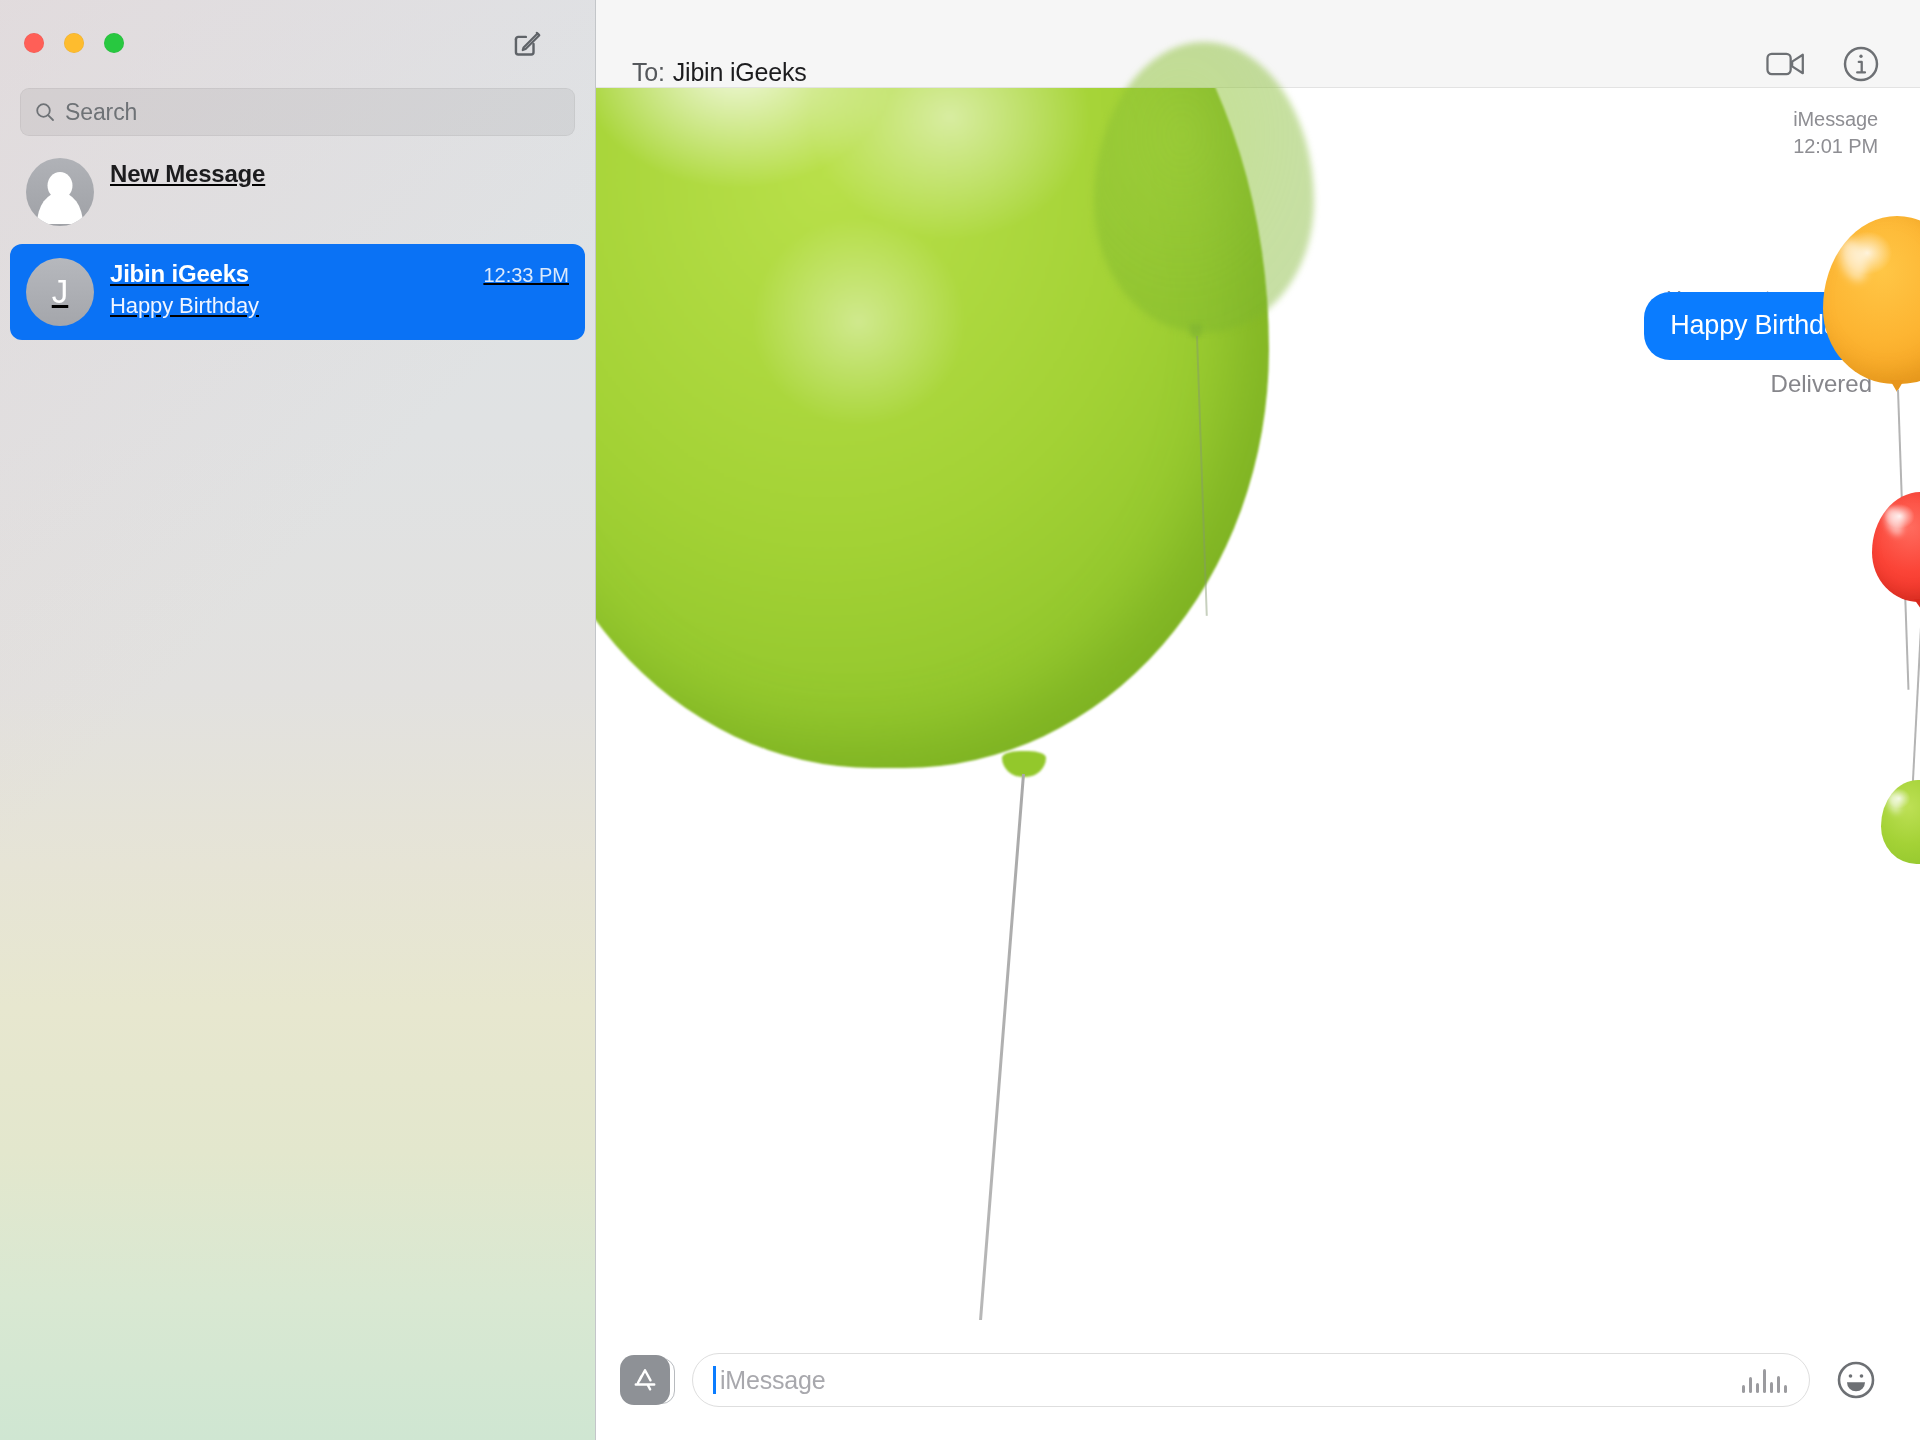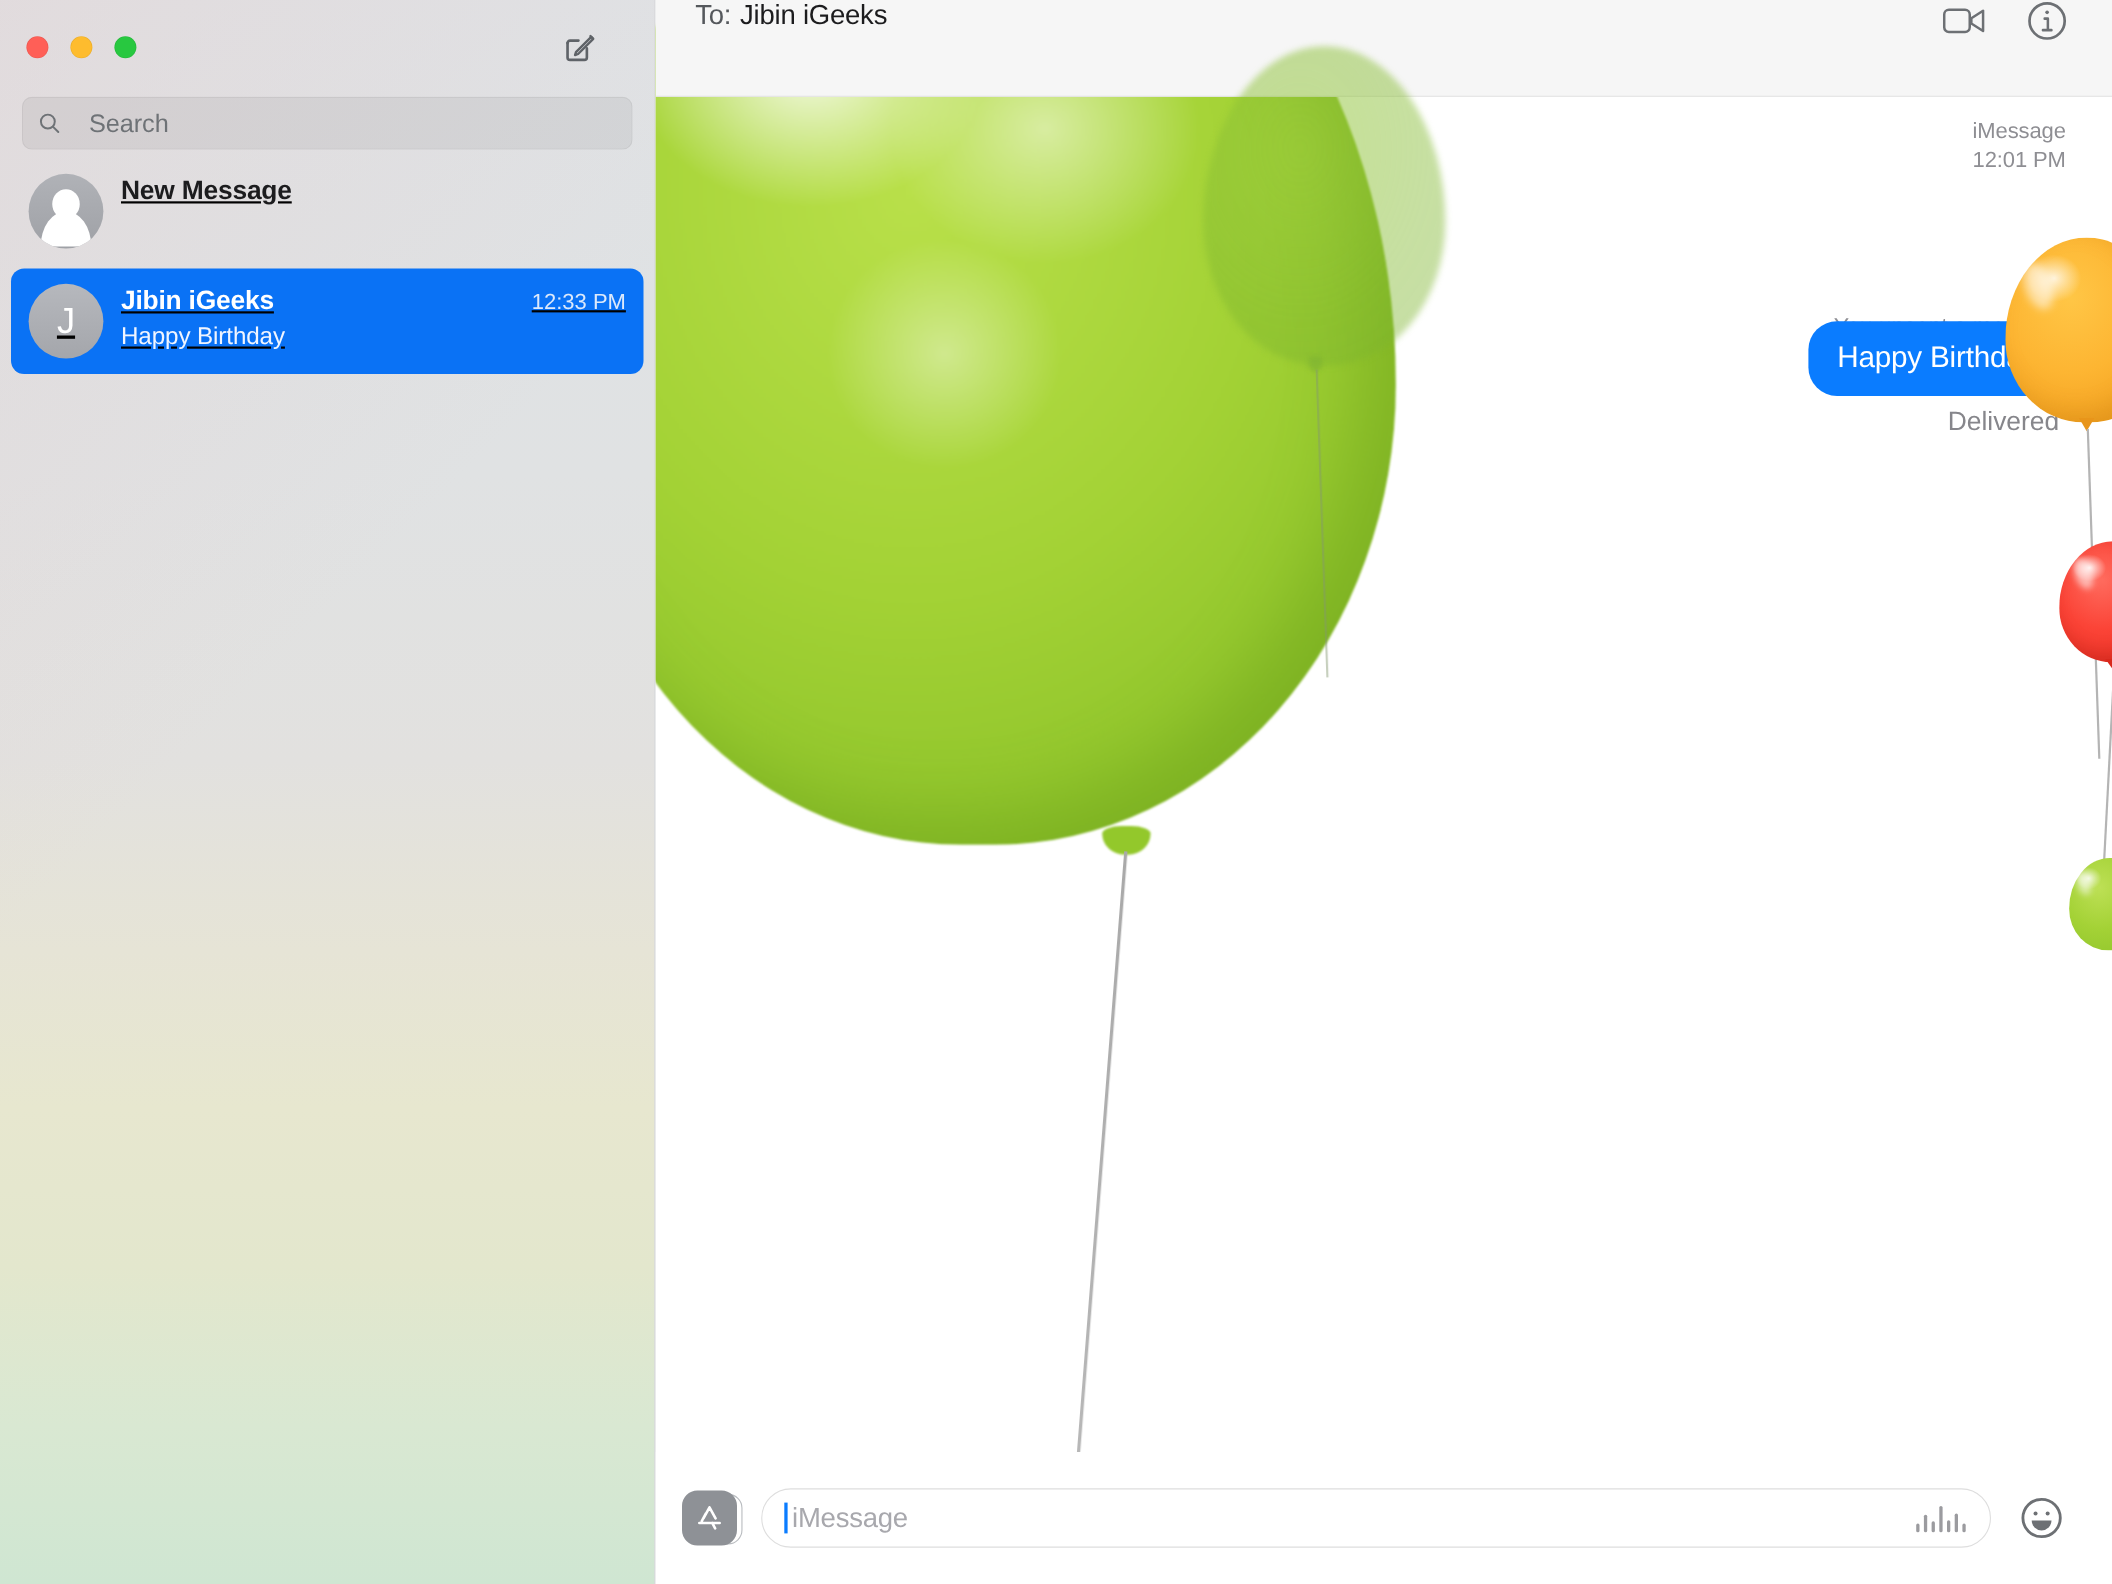--- a/index.html
+++ b/index.html
@@ -35,21 +35,21 @@
   #compose-btn {
     position:absolute; right:44px; top:22px; width:48px; height:44px;
     display:flex; align-items:center; justify-content:center; z-index:3;
   }
 
   
   #search-wrap { position:relative; padding:0 20px; z-index:2; }
   #search-field {
     height:48px; border-radius:9px; background:rgba(0,0,0,0.055);
     border:1px solid rgba(0,0,0,0.05);
-    display:flex; align-items:center; padding:0 12px; gap:24px;
+    display:flex; align-items:center; padding:0 12px; gap:8px;
   }
   #search-placeholder { font-size:23px; color:#6e7276; letter-spacing:-0.1px; }
 
   
   #conv-list { position:relative; z-index:2; padding:8px 10px 0 10px; }
   .conv-row {
     display:flex; align-items:flex-start; gap:16px;
     border-radius:12px; padding:14px 16px; margin-bottom:4px;
     position:relative;
     text-decoration:underline;
@@ -80,21 +80,21 @@
   .conv-row.selected .conv-preview { color:#f0f5ff; }
   .conv-row.new .conv-name { font-weight:700; }
   .conv-row.new .conv-preview { visibility:hidden; }
 
   
   #main { position:relative; flex:1 1 auto; height:1440px; background:#fff; overflow:hidden; }
 
   #chat-header {
     position:relative; height:88px; background:#f6f6f6;
     border-bottom:1px solid #e3e3e3;
-    display:flex; align-items:flex-start; padding:0 0 0 36px; z-index:6;
+    display:flex; align-items:flex-end; padding:0 0 0 36px; z-index:6;
   }
   #to-line { display:flex; align-items:baseline; gap:8px; font-size:25px; color:#3a3a3c; letter-spacing:-0.2px; }
   #to-label { color:#55585c; }
   #to-value { color:#1c1c1e; }
   #header-actions { margin-left:auto; display:flex; align-items:center; gap:36px; padding-right:40px; }
 
   
   #messages { position:absolute; left:0; right:0; top:88px; bottom:120px; }
   .msg-meta {
     position:absolute; font-size:20px; color:#8e8e93; text-align:center;

